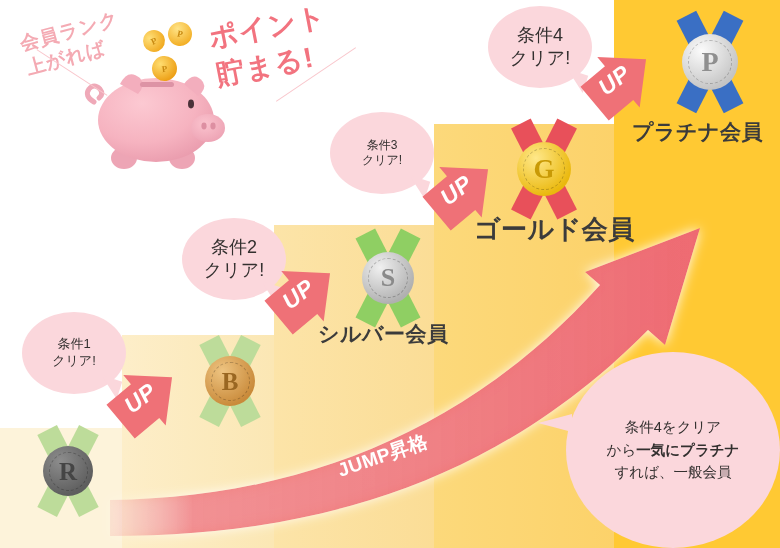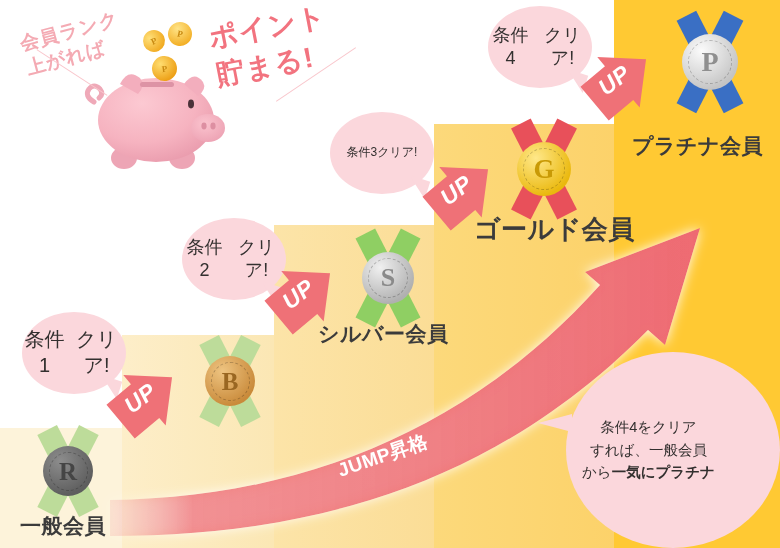--- a/index.html
+++ b/index.html
@@ -81,21 +81,21 @@
     color: #3b3b3b;
     letter-spacing: 0.5px;
   }
 
   
   .bubble {
     position: absolute;
     background: #fbd7dc;
     border-radius: 50%;
     display: flex;
-    flex-direction: row;
+    flex-direction: column;
     align-items: center;
     justify-content: center;
     text-align: center;
     color: #33302f;
     line-height: 1.28;
   }
   .bubble .tail {
     position: absolute;
     width: 0; height: 0;
     border-style: solid;
@@ -176,21 +176,21 @@
     white-space: nowrap;
   }
 
   
   .callout {
     position: absolute;
     background: #fbd7dc;
     border-radius: 50%;
     display: flex;
     align-items: center;
-    justify-content: flex-start;
+    justify-content: center;
     text-align: center;
     color: #33302f;
     line-height: 1.55;
     font-size: 14.5px;
   }
   .callout b { font-weight: bold; }
   .callout-inner { padding: 0 16px; }
   .callout-tail {
     position: absolute;
     width: 0; height: 0;
@@ -224,21 +224,20 @@
     <div class="ribbon">
       <span class="rb-a" style="background:#bddc9a;"></span>
       <span class="rb-b" style="background:#bddc9a;"></span>
     </div>
     <div class="medal-wrap">
       <div class="medal" style="width:50px; height:50px; background:radial-gradient(circle at 35% 30%, #8d8d8d, #5e5e5e 72%); font-size:25px; color:#454545;">
         <span class="medal-letter">R</span>
       </div>
     </div>
   </div>
-  <div class="step-label" style="left:20px; top:512px; font-size:21px;">一般会員</div>
 
   <div style="position:absolute; left:184px; top:335px; width:92px; height:92px;">
     <div class="ribbon">
       <span class="rb-a" style="background:#bddc9a;"></span>
       <span class="rb-b" style="background:#bddc9a;"></span>
     </div>
     <div class="medal-wrap">
       <div class="medal" style="width:50px; height:50px; background:radial-gradient(circle at 35% 30%, #eec481, #c98a3a 74%); font-size:25px; color:#9a6722;">
         <span class="medal-letter">B</span>
       </div>
@@ -275,23 +274,23 @@
     <div class="ribbon">
       <span class="rb-a" style="background:#3a6fc4;"></span>
       <span class="rb-b" style="background:#3a6fc4;"></span>
     </div>
     <div class="medal-wrap">
       <div class="medal" style="width:56px; height:56px; background:radial-gradient(circle at 35% 30%, #fbfbfb, #c4c4c4 74%); font-size:28px; color:#8f8f8f;">
         <span class="medal-letter">P</span>
       </div>
     </div>
   </div>
-  <div class="step-label" style="left:632px; top:132px; font-size:21px;">プラチナ会員</div>
-
-  <div class="bubble" style="left:22px; top:312px; width:104px; height:82px; font-size:20px;align-items:center;">
+  <div class="step-label" style="left:632px; top:118px; font-size:21px;">プラチナ会員</div>
+
+  <div class="bubble" style="left:22px; top:312px; width:104px; height:82px; font-size:13px;align-items:center;">
     <span>条件1</span>
     <span>クリア!</span>
     <i class="tail" style="right:6px; bottom:-2px; border-width:18px 0 0 22px; border-color:#fbd7dc transparent transparent transparent; transform:rotate(18deg);"></i>
   </div>
 
   <div class="bubble" style="left:182px; top:218px; width:104px; height:82px; font-size:18px;">
     <span>条件2</span>
     <span>クリア!</span>
     <i class="tail" style="right:6px; bottom:-2px; border-width:18px 0 0 22px; border-color:#fbd7dc transparent transparent transparent; transform:rotate(18deg);"></i>
   </div>
@@ -352,22 +351,22 @@
                C 300 498, 470 430, 600 285
                L 585 272 L 700 228 L 665 345 L 648 330
                C 500 480, 320 536, 110 536 Z" fill="url(#jumpGrad)"></path>
     </g>
   </svg>
   <div class="jump-label" style="left:336px; top:443px;">JUMP昇格</div>
 
   <div class="callout" style="left:566px; top:352px; width:214px; height:196px;">
     <div class="callout-inner">
       <div>条件4をクリア</div>
+      <div><span>から</span><b>一気にプラチナ</b></div>
       <div>すれば、一般会員</div>
-      <div><span>から</span><b>一気にプラチナ</b></div>
     </div>
     <i class="callout-tail" style="left:-28px; top:62px;"></i>
   </div>
 
   <svg class="piggy" style="left:78px; top:58px;" width="160" height="116" viewBox="0 0 160 116">
     <defs>
       <radialGradient id="pigBody" cx="38%" cy="30%" r="78%">
         <stop offset="0%" stop-color="#fcc9d2"></stop>
         <stop offset="60%" stop-color="#f6b3c0"></stop>
         <stop offset="100%" stop-color="#e899ab"></stop>

